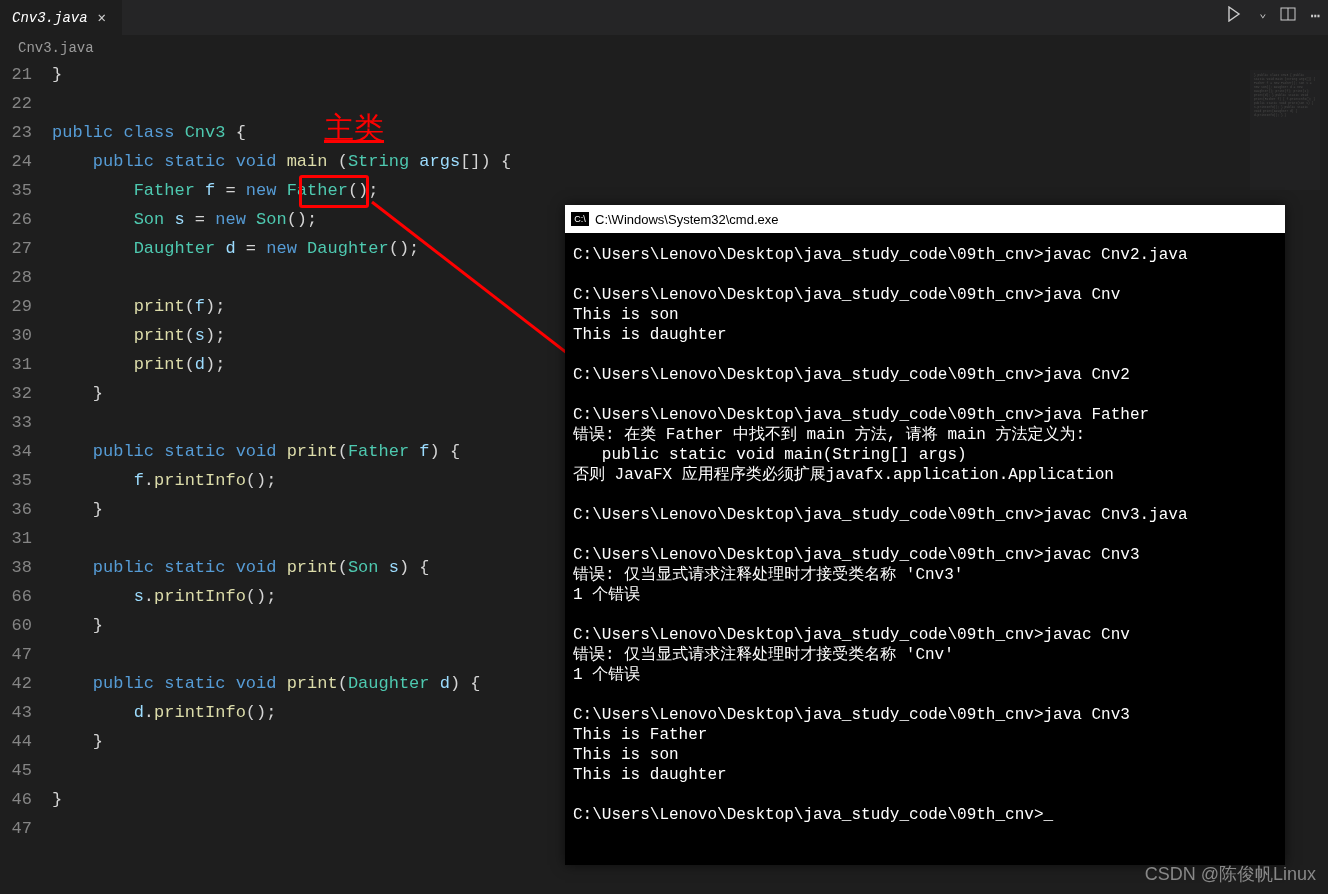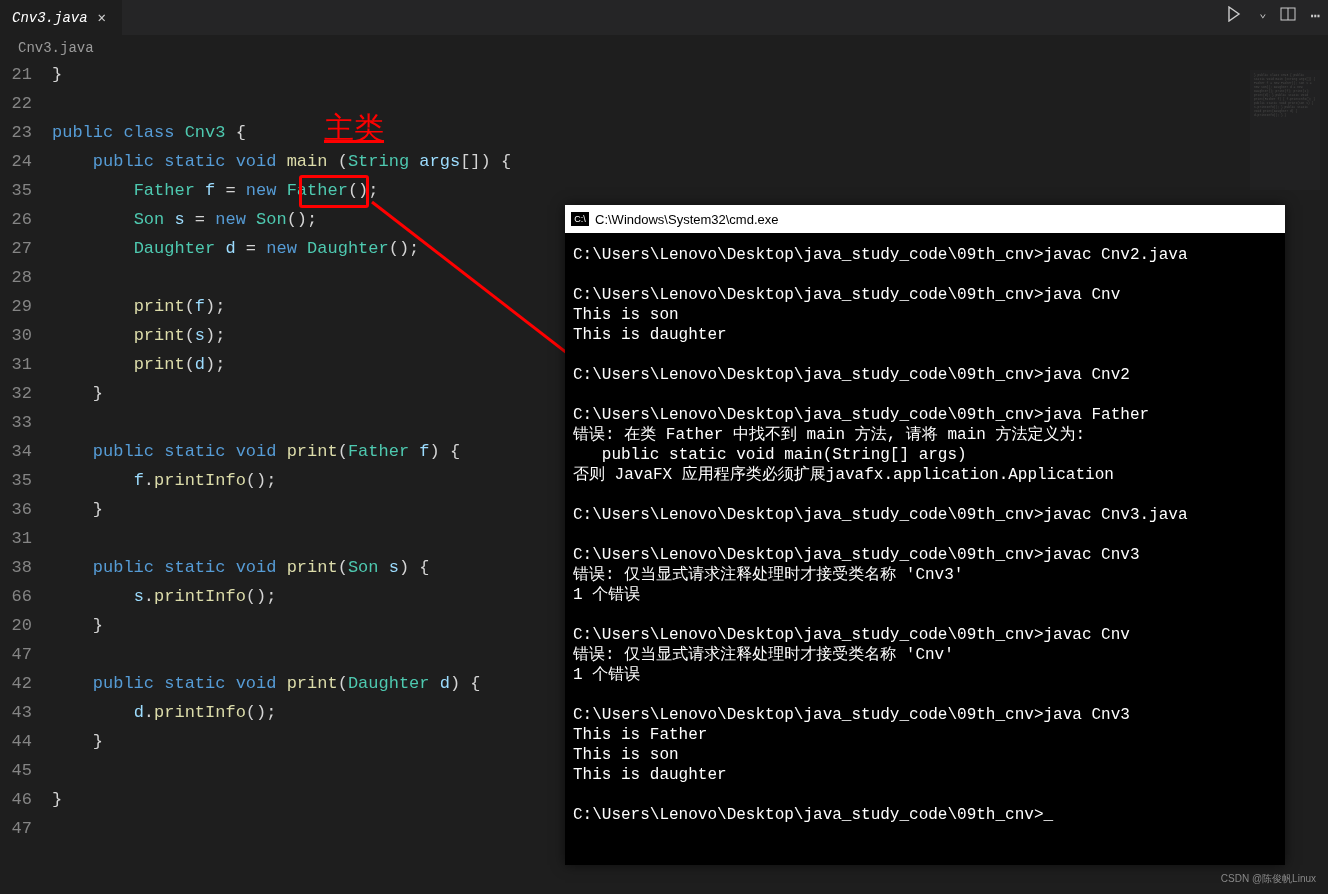--- a/index.html
+++ b/index.html
@@ -127,21 +127,21 @@
   padding: 12px 8px;
   white-space: pre-wrap;
   line-height: 20px;
   overflow: hidden;
 }
 .watermark {
   position: absolute;
   right: 12px; bottom: 8px;
   color: #888;
   font-family: "Microsoft YaHei", sans-serif;
-  font-size: 10px;
+  font-size: 18px;
 }
 .minimap {
   position: absolute;
   right: 8px; top: 70px;
   width: 70px; height: 120px;
   background: #252526;
   opacity: .5;
   font-size: 3px;
   line-height: 4px;
   color: #777;
@@ -193,21 +193,21 @@
       <div>30</div>
       <div>31</div>
       <div>32</div>
       <div>33</div>
       <div>34</div>
       <div>35</div>
       <div>36</div>
       <div>31</div>
       <div>38</div>
       <div>66</div>
-      <div>20</div>
+      <div>60</div>
       <div>47</div>
       <div>42</div>
       <div>43</div>
       <div>44</div>
       <div>45</div>
       <div>46</div>
       <div>47</div>
     </div>
   <div class="code" id="code"><div class="line"><span class="plain">}</span></div><div class="line"></div><div class="line"><span class="kw">public</span><span class="plain"> </span><span class="kw">class</span><span class="plain"> </span><span class="cls">Cnv3</span><span class="plain"> {</span></div><div class="line"><span class="plain">    </span><span class="kw">public</span><span class="plain"> </span><span class="kw">static</span><span class="plain"> </span><span class="kw">void</span><span class="plain"> </span><span class="fn">main</span><span class="plain"> (</span><span class="cls">String</span><span class="plain"> </span><span class="var">args</span><span class="plain">[]) {</span></div><div class="line"><span class="plain">        </span><span class="cls">Father</span><span class="plain"> </span><span class="var">f</span><span class="plain"> = </span><span class="kw">new</span><span class="plain"> </span><span class="cls">Father</span><span class="plain">();</span></div><div class="line"><span class="plain">        </span><span class="cls">Son</span><span class="plain"> </span><span class="var">s</span><span class="plain"> = </span><span class="kw">new</span><span class="plain"> </span><span class="cls">Son</span><span class="plain">();</span></div><div class="line"><span class="plain">        </span><span class="cls">Daughter</span><span class="plain"> </span><span class="var">d</span><span class="plain"> = </span><span class="kw">new</span><span class="plain"> </span><span class="cls">Daughter</span><span class="plain">();</span></div><div class="line"></div><div class="line"><span class="plain">        </span><span class="fn">print</span><span class="plain">(</span><span class="var">f</span><span class="plain">);</span></div><div class="line"><span class="plain">        </span><span class="fn">print</span><span class="plain">(</span><span class="var">s</span><span class="plain">);</span></div><div class="line"><span class="plain">        </span><span class="fn">print</span><span class="plain">(</span><span class="var">d</span><span class="plain">);</span></div><div class="line"><span class="plain">    }</span></div><div class="line"></div><div class="line"><span class="plain">    </span><span class="kw">public</span><span class="plain"> </span><span class="kw">static</span><span class="plain"> </span><span class="kw">void</span><span class="plain"> </span><span class="fn">print</span><span class="plain">(</span><span class="cls">Father</span><span class="plain"> </span><span class="var">f</span><span class="plain">) {</span></div><div class="line"><span class="plain">        </span><span class="var">f</span><span class="plain">.</span><span class="fn">printInfo</span><span class="plain">();</span></div><div class="line"><span class="plain">    }</span></div><div class="line"></div><div class="line"><span class="plain">    </span><span class="kw">public</span><span class="plain"> </span><span class="kw">static</span><span class="plain"> </span><span class="kw">void</span><span class="plain"> </span><span class="fn">print</span><span class="plain">(</span><span class="cls">Son</span><span class="plain"> </span><span class="var">s</span><span class="plain">) {</span></div><div class="line"><span class="plain">        </span><span class="var">s</span><span class="plain">.</span><span class="fn">printInfo</span><span class="plain">();</span></div><div class="line"><span class="plain">    }</span></div><div class="line"></div><div class="line"><span class="plain">    </span><span class="kw">public</span><span class="plain"> </span><span class="kw">static</span><span class="plain"> </span><span class="kw">void</span><span class="plain"> </span><span class="fn">print</span><span class="plain">(</span><span class="cls">Daughter</span><span class="plain"> </span><span class="var">d</span><span class="plain">) {</span></div><div class="line"><span class="plain">        </span><span class="var">d</span><span class="plain">.</span><span class="fn">printInfo</span><span class="plain">();</span></div><div class="line"><span class="plain">    }</span></div><div class="line"></div><div class="line"><span class="plain">}</span></div><div class="line"></div></div>
 </div>

